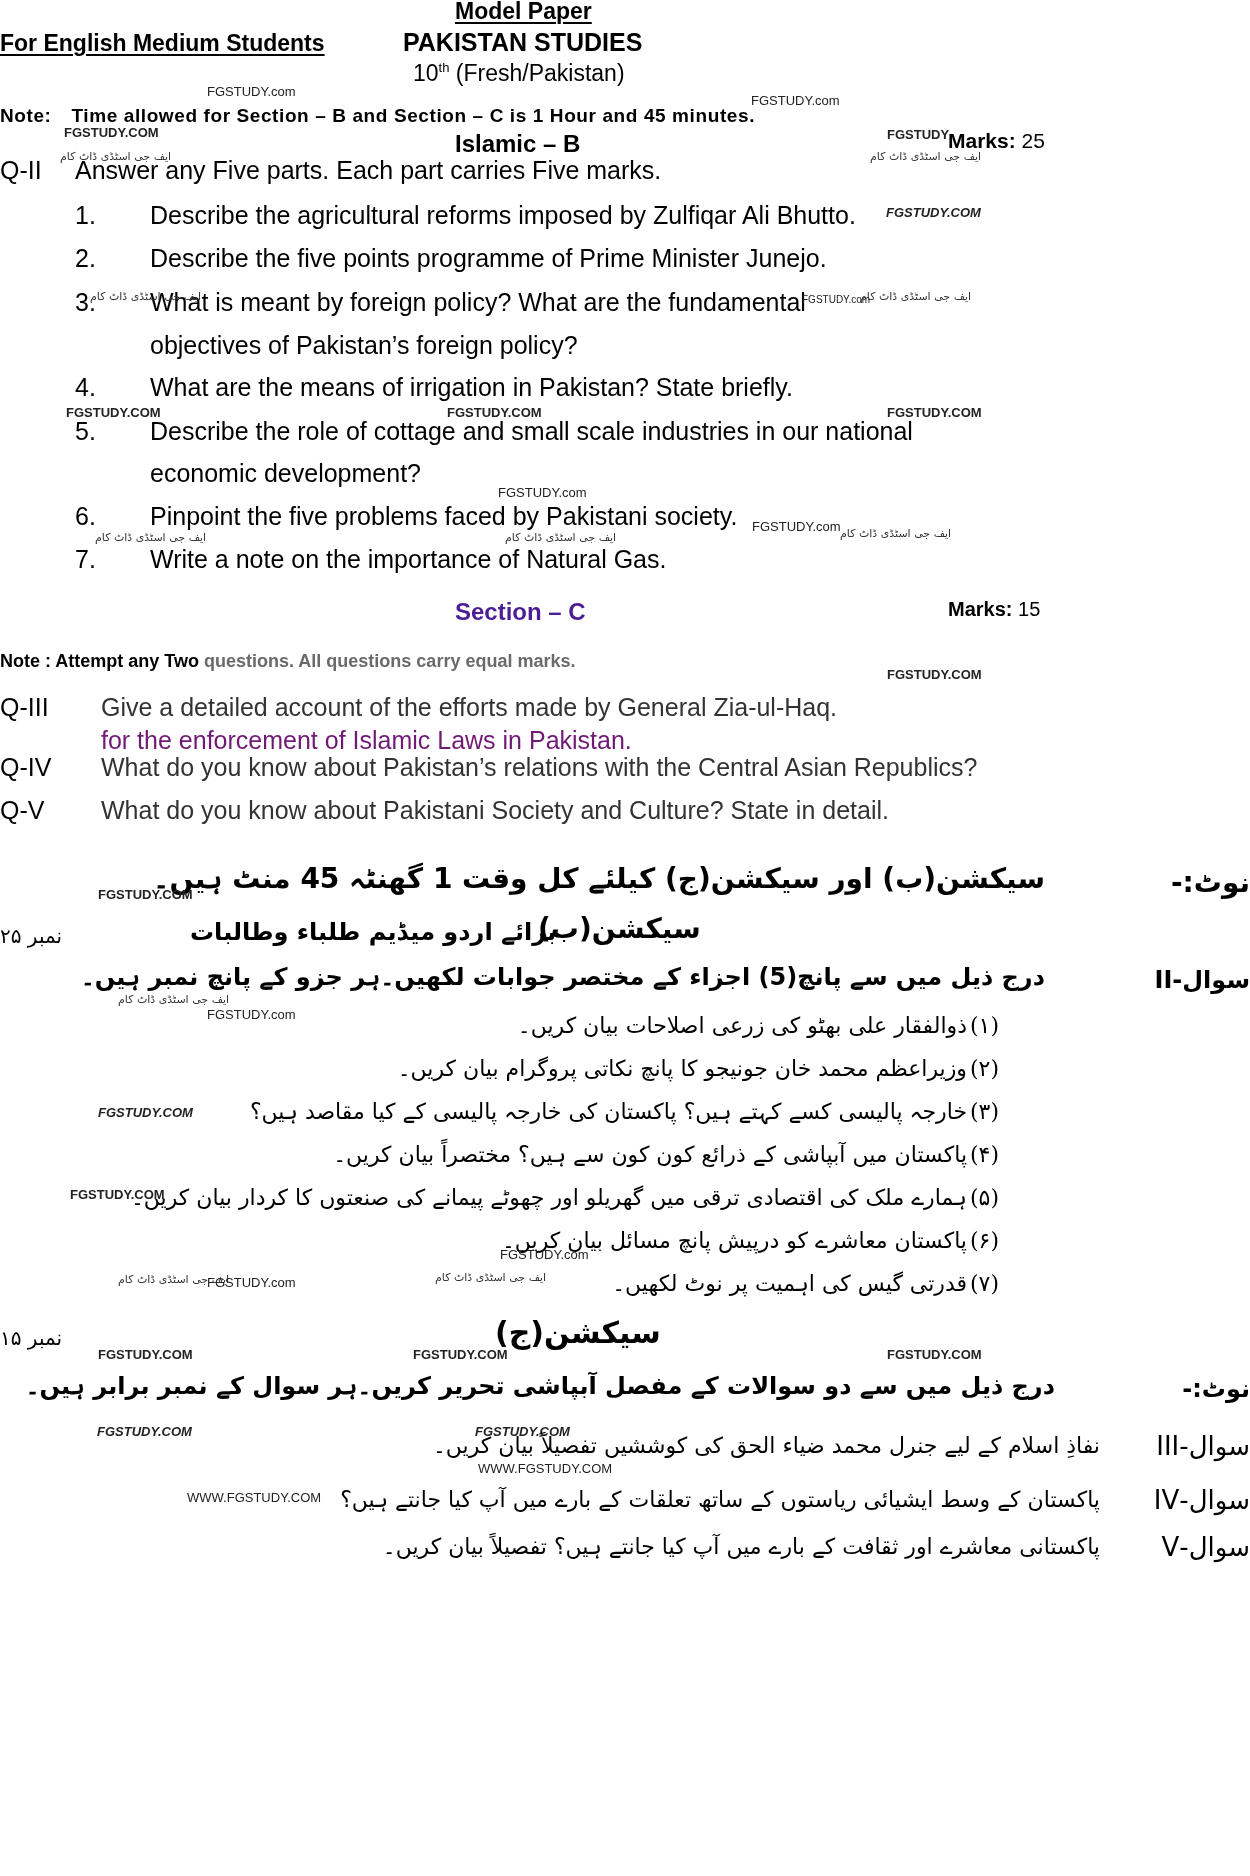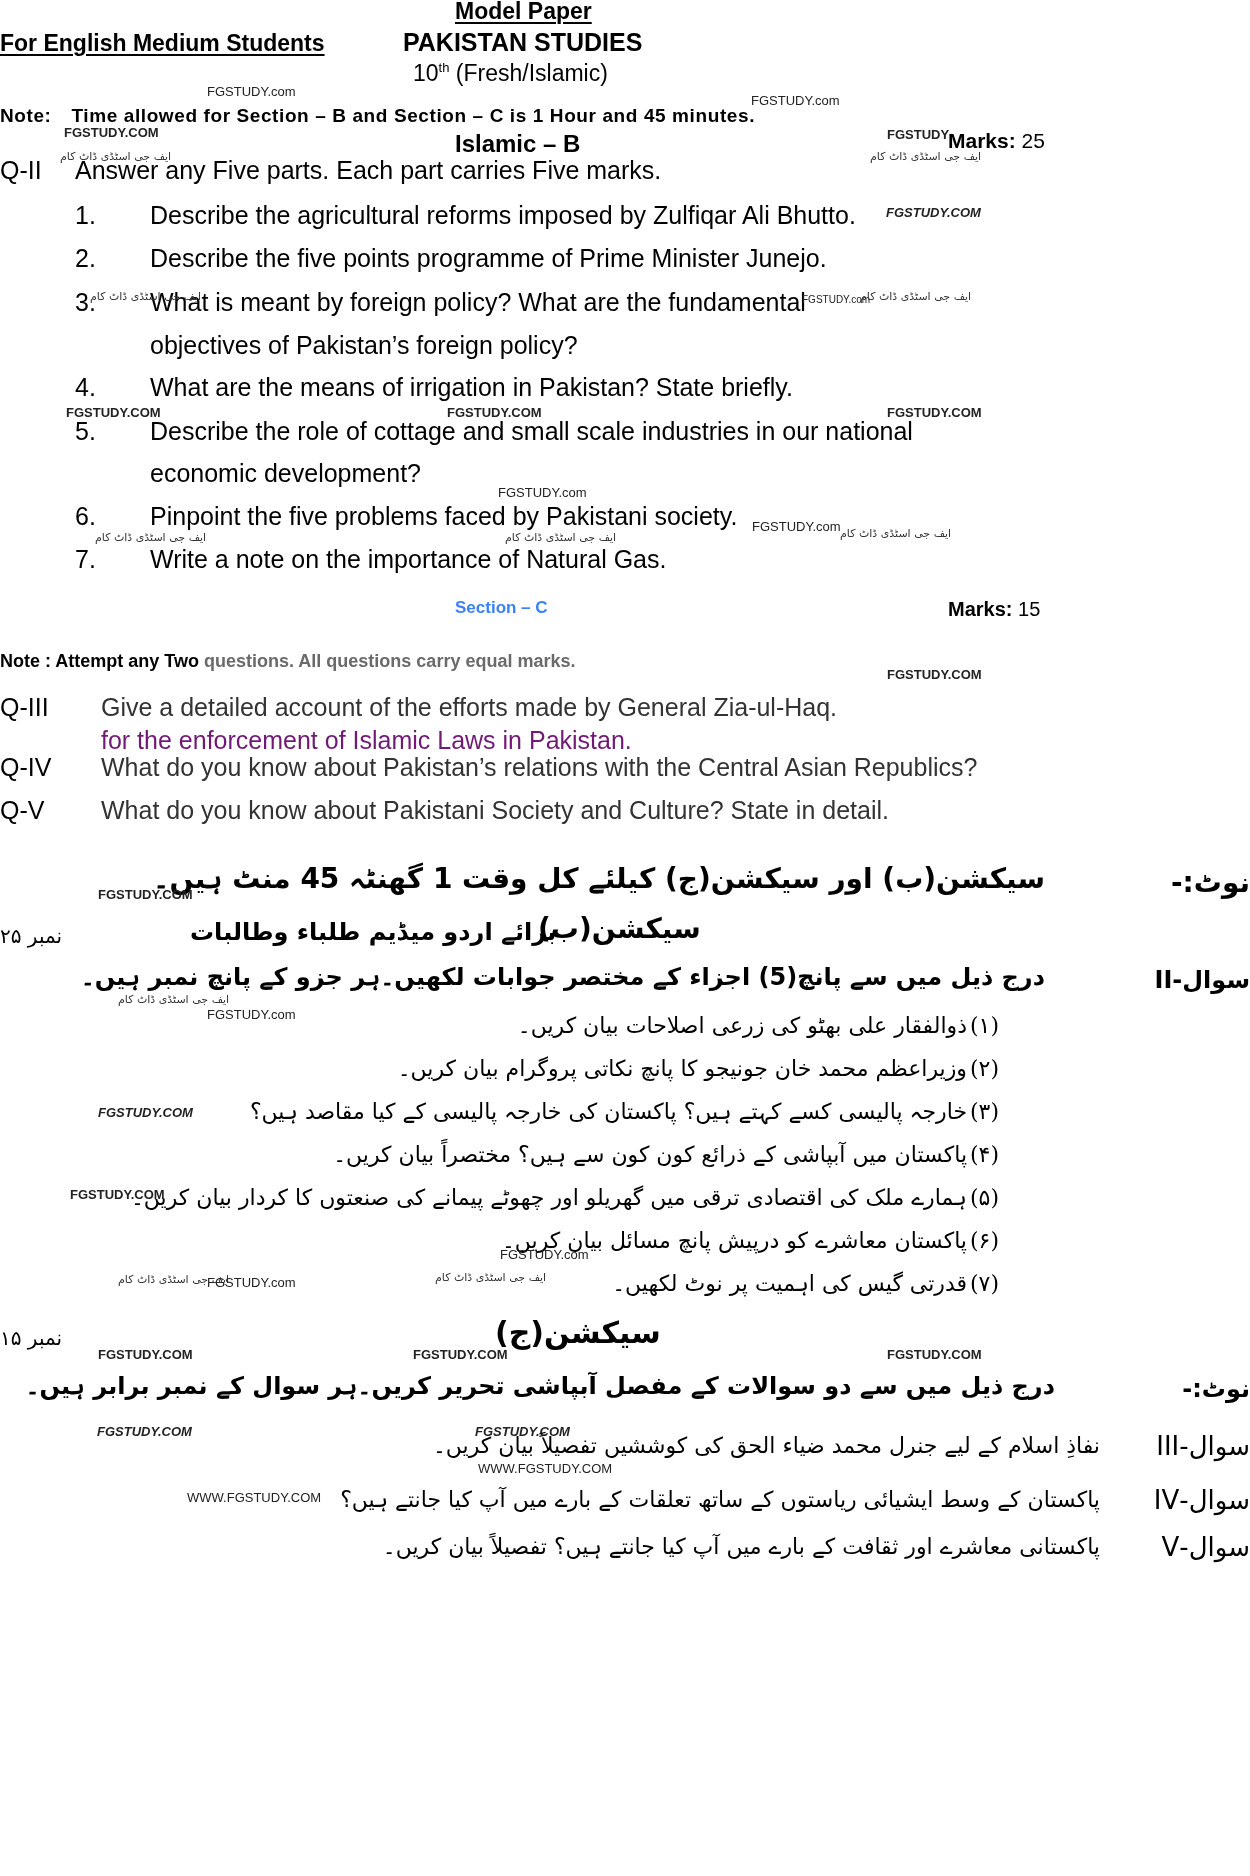--- a/index.html
+++ b/index.html
@@ -20,21 +20,21 @@
   .ur-num { position: absolute; white-space: nowrap; font-family: "DejaVu Serif", serif; font-size: 22px; }
   sup { font-size: 13px; }
 </style>
 </head>
 <body>
 
 <div class="abs b u" style="left:455px; top:-2px; font-size:23px;">Model Paper</div>
 <div class="abs b u" style="left:0px; top:30px; font-size:23px;">For English Medium Students</div>
 <div class="abs b" style="left:403px; top:28px; font-size:25px;">PAKISTAN STUDIES</div>
 <div class="abs" style="left:413px; top:60px; font-size:23px;">
-  <span>10</span><sup>th</sup><span> (Fresh/Islamic)</span>
+  <span>10</span><sup>th</sup><span> (Fresh/Pakistan)</span>
 </div>
 
 <div class="wm" style="left:207px; top:84px;">FGSTUDY.com</div>
 <div class="wm" style="left:751px; top:93px;">FGSTUDY.com</div>
 
 <div class="abs b" style="left:0px; top:105px; font-size:19px; letter-spacing:0.6px;">
   <span>Note:</span>
   <span style="margin-left:14px;">Time allowed for Section – B and Section – C is 1 Hour and 45 minutes.</span>
 </div>
 
@@ -82,21 +82,21 @@
 <div class="wm-ur" style="left:90px; top:290px;">ایف جی اسٹڈی ڈاٹ کام</div>
 <div class="wm b" style="left:66px; top:405px;">FGSTUDY.COM</div>
 <div class="wm b" style="left:447px; top:405px;">FGSTUDY.COM</div>
 <div class="wm b" style="left:887px; top:405px;">FGSTUDY.COM</div>
 <div class="wm" style="left:498px; top:485px;">FGSTUDY.com</div>
 <div class="wm" style="left:752px; top:519px;">FGSTUDY.com</div>
 <div class="wm-ur" style="left:95px; top:531px;">ایف جی اسٹڈی ڈاٹ کام</div>
 <div class="wm-ur" style="left:505px; top:531px;">ایف جی اسٹڈی ڈاٹ کام</div>
 <div class="wm-ur" style="left:840px; top:527px;">ایف جی اسٹڈی ڈاٹ کام</div>
 
-<div class="abs b" style="left:455px; top:598px; font-size:17px; color:#3b82f6;">Section – C</div>
+<div class="abs b" style="left:455px; top:598px; font-size:24px; color:#4c1d95;">Section – C</div>
 <div class="abs" style="left:948px; top:598px; font-size:20px;">
   <span class="b">Marks:</span>
   <span>15</span>
 </div>
 
 <div class="abs" style="left:0px; top:651px; font-size:18px; font-weight:bold;">
   <span>Note : Attempt any Two</span><span class="gray"> questions. All questions carry equal marks.</span>
 </div>
 <div class="wm b" style="left:887px; top:667px;">FGSTUDY.COM</div>
 

